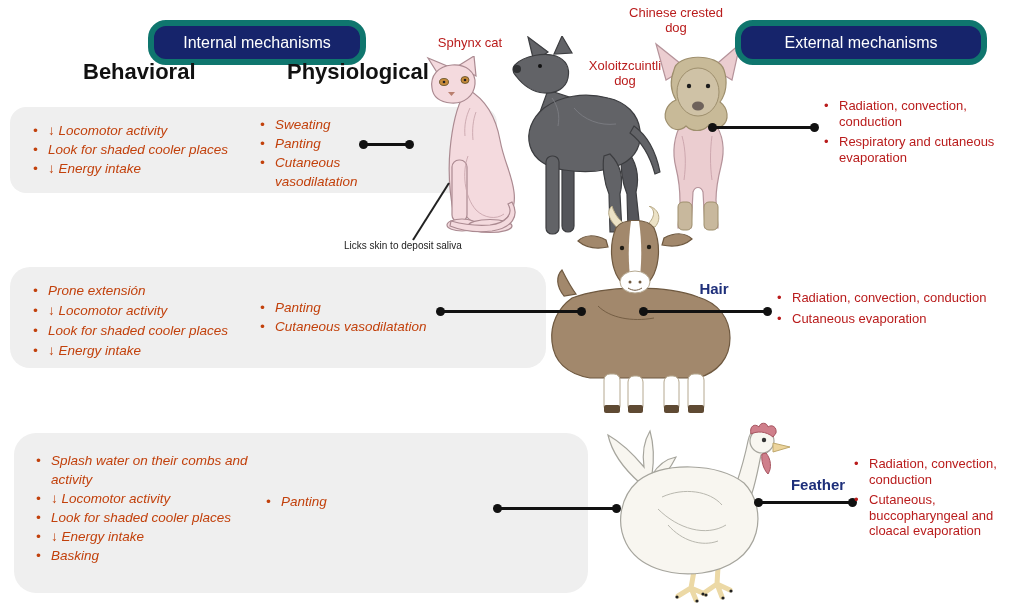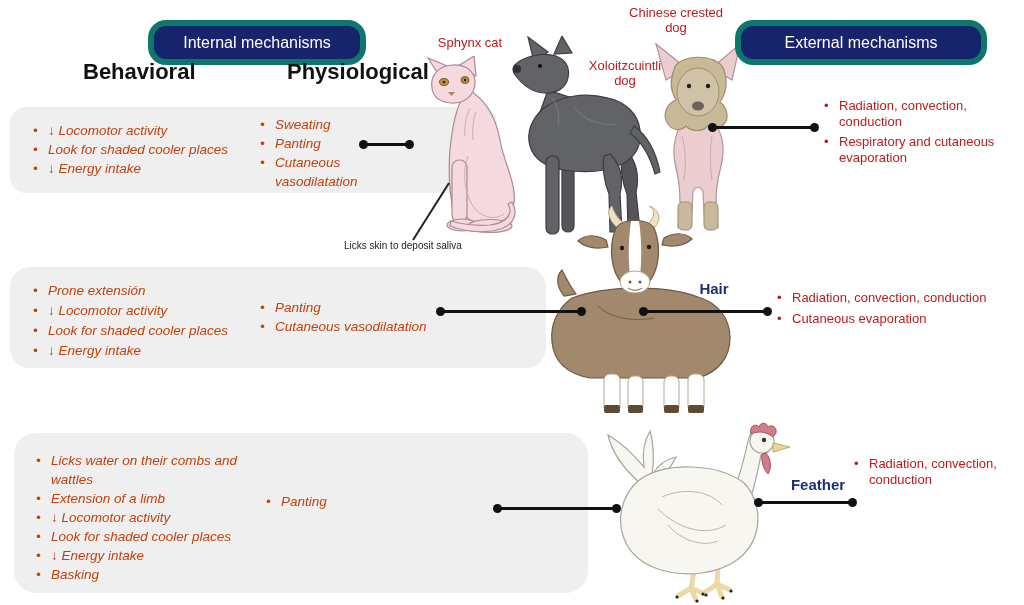--- a/index.html
+++ b/index.html
@@ -115,33 +115,33 @@
     <li>Panting</li>
     <li>Cutaneous vasodilatation</li>
   </ul>
   <div class="trait t2">Hair</div>
   <ul class="rlist r2">
     <li>Radiation, convection, conduction</li>
     <li>Cutaneous evaporation</li>
   </ul>
 
   <ul class="blist l3b">
-    <li>Licks water on their combs and wattles</li>
-    <li>Extension of a limb</li>
+    <li>Splash water on their combs and activity</li>
     <li>↓ Locomotor activity</li>
     <li>Look for shaded cooler places</li>
     <li>↓ Energy intake</li>
     <li>Basking</li>
   </ul>
   <ul class="blist l3p">
     <li>Panting</li>
   </ul>
   <div class="trait t3">Feather</div>
   <ul class="rlist r3">
     <li>Radiation, convection, conduction</li>
+    <li>Cutaneous, buccopharyngeal and cloacal evaporation</li>
   </ul>
 
   <div class="conn c1"></div>
   <div class="conn c2"></div>
   <div class="conn c3a"></div>
   <div class="conn c3b"></div>
   <div class="conn c4a"></div>
   <div class="conn c4b"></div>
 
   <svg class="lickline" width="50" height="65">

